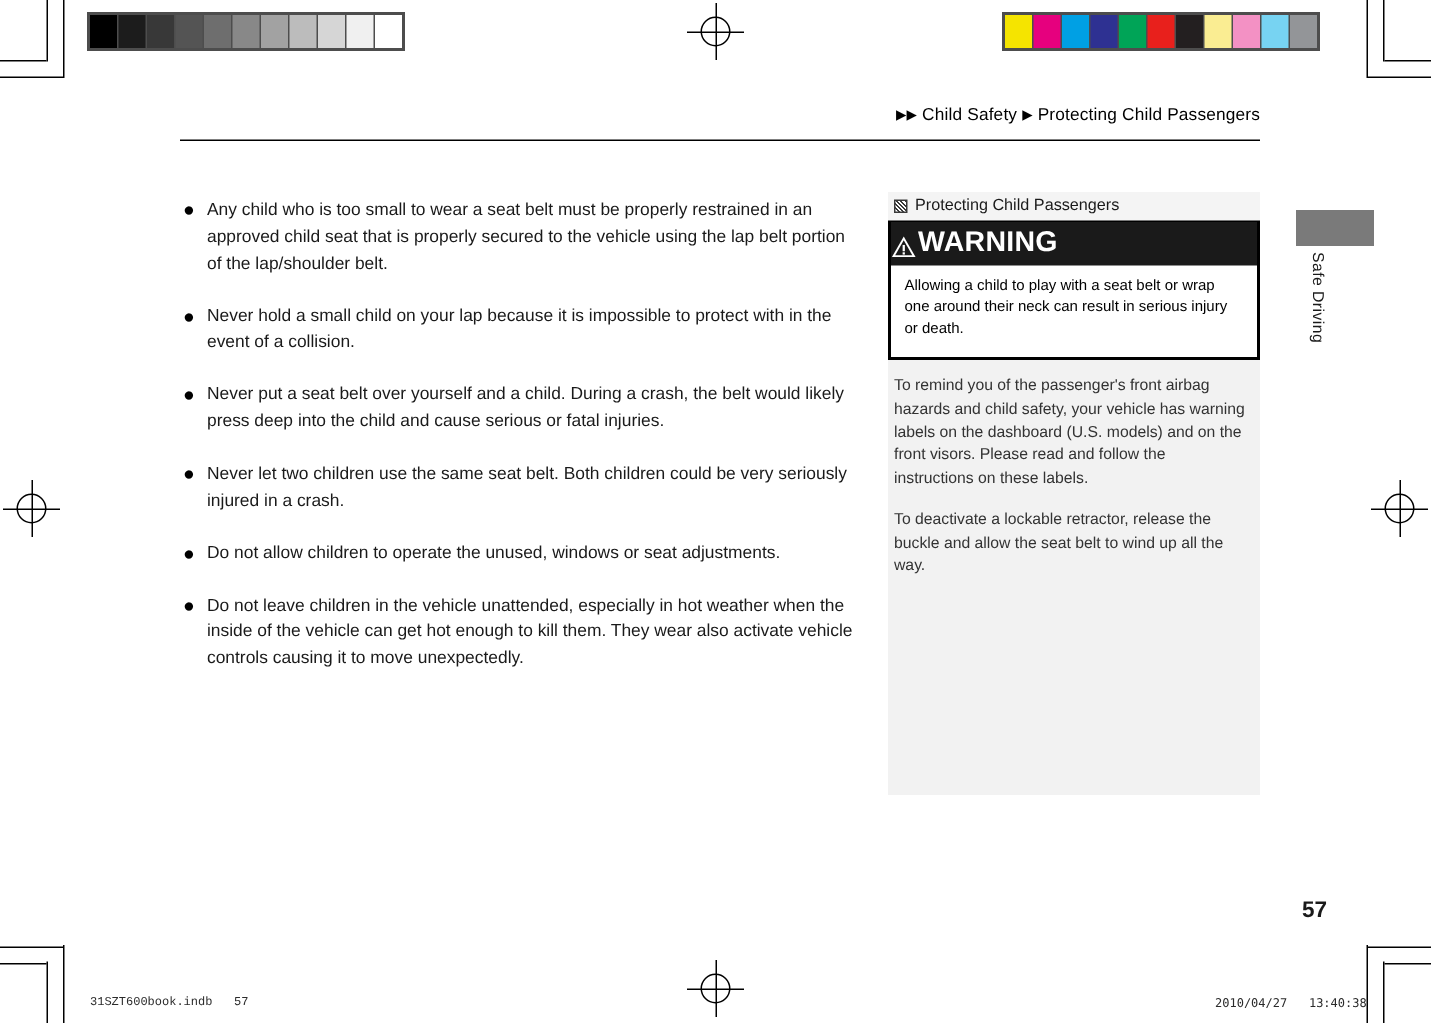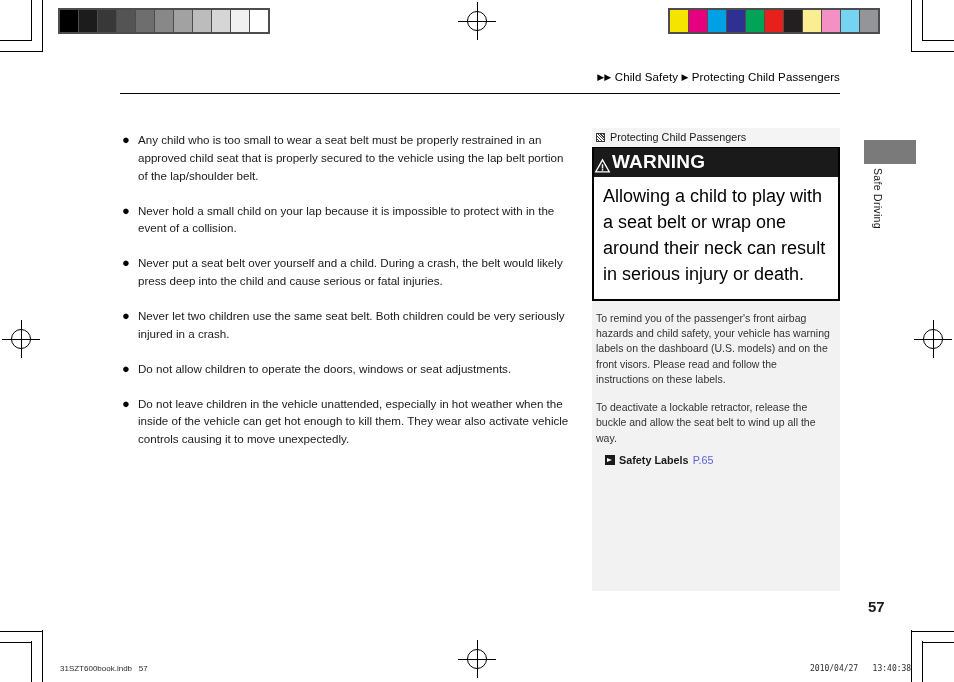--- a/index.html
+++ b/index.html
@@ -156,21 +156,21 @@
   .warn-tri {
     display: inline-block;
     width: 17px; height: 15px;
     position: relative;
     top: 1px;
   }
   #warning-body {
     padding: 7px 9px 9px 9px;
   }
   .warn-para {
-    font-size: 18px;
+    font-size: 10px;
     line-height: 1.44;
     color: #000;
     margin-bottom: 11px;
   }
   .warn-para:last-child { margin-bottom: 2px; }
 
   
   #sidebar-notes {
     background: #f2f2f2;
     padding: 10px 9px 9px 4px;
@@ -237,21 +237,21 @@
     font-size: 15px;
     font-weight: bold;
     color: #1a1a1a;
   }
 
   
   #footer-left {
     position: absolute;
     left: 60px;
     top: 664px;
-    font-family: Liberation Sans, sans-serif;
+    font-family: Liberation Mono, monospace;
     font-size: 8px;
     color: #2b2b2b;
     white-space: pre;
   }
   #footer-right {
     position: absolute;
     left: 810px;
     top: 664px;
     font-family: "DejaVu Sans Mono", monospace;
     font-size: 8px;
@@ -349,21 +349,21 @@
       <div class="bullet-item">
         <span class="bullet-dot">●</span>
         <span class="bullet-text">Never put a seat belt over yourself and a child. During a crash, the belt would likely press deep into the child and cause serious or fatal injuries.</span>
       </div>
       <div class="bullet-item">
         <span class="bullet-dot">●</span>
         <span class="bullet-text">Never let two children use the same seat belt. Both children could be very seriously injured in a crash.</span>
       </div>
       <div class="bullet-item">
         <span class="bullet-dot">●</span>
-        <span class="bullet-text">Do not allow children to operate the doors, windows or seat adjustments.</span>
+        <span class="bullet-text">Do not allow children to operate the unused, windows or seat adjustments.</span>
       </div>
       <div class="bullet-item">
         <span class="bullet-dot">●</span>
         <span class="bullet-text">Do not leave children in the vehicle unattended, especially in hot weather when the inside of the vehicle can get hot enough to kill them. They wear also activate vehicle controls causing it to move unexpectedly.</span>
       </div>
     </div>
 
   <div id="sidebar">
 
     <div id="sidebar-head">
@@ -386,25 +386,20 @@
       <div id="warning-body">
           <div class="warn-para">Allowing a child to play with a seat belt or wrap one around their neck can result in serious injury or death.</div>
         </div>
     </div>
 
     <div id="sidebar-notes">
       <div id="note-list">
           <div class="note-para">To remind you of the passenger's front airbag hazards and child safety, your vehicle has warning labels on the dashboard (U.S. models) and on the front visors. Please read and follow the instructions on these labels.</div>
           <div class="note-para">To deactivate a lockable retractor, release the buckle and allow the seat belt to wind up all the way.</div>
         </div>
-      <div id="xref">
-        <span class="xref-icon"></span>
-        <span id="xref-label">Safety Labels</span>
-        <span id="xref-page">P.65</span>
-      </div>
     </div>
 
   </div>
 
   <div id="side-tab-block"></div>
   <div id="side-tab-label">Safe Driving</div>
 
   <div id="page-number">57</div>
 
   <div id="footer-left">31SZT600book.indb   57</div>

